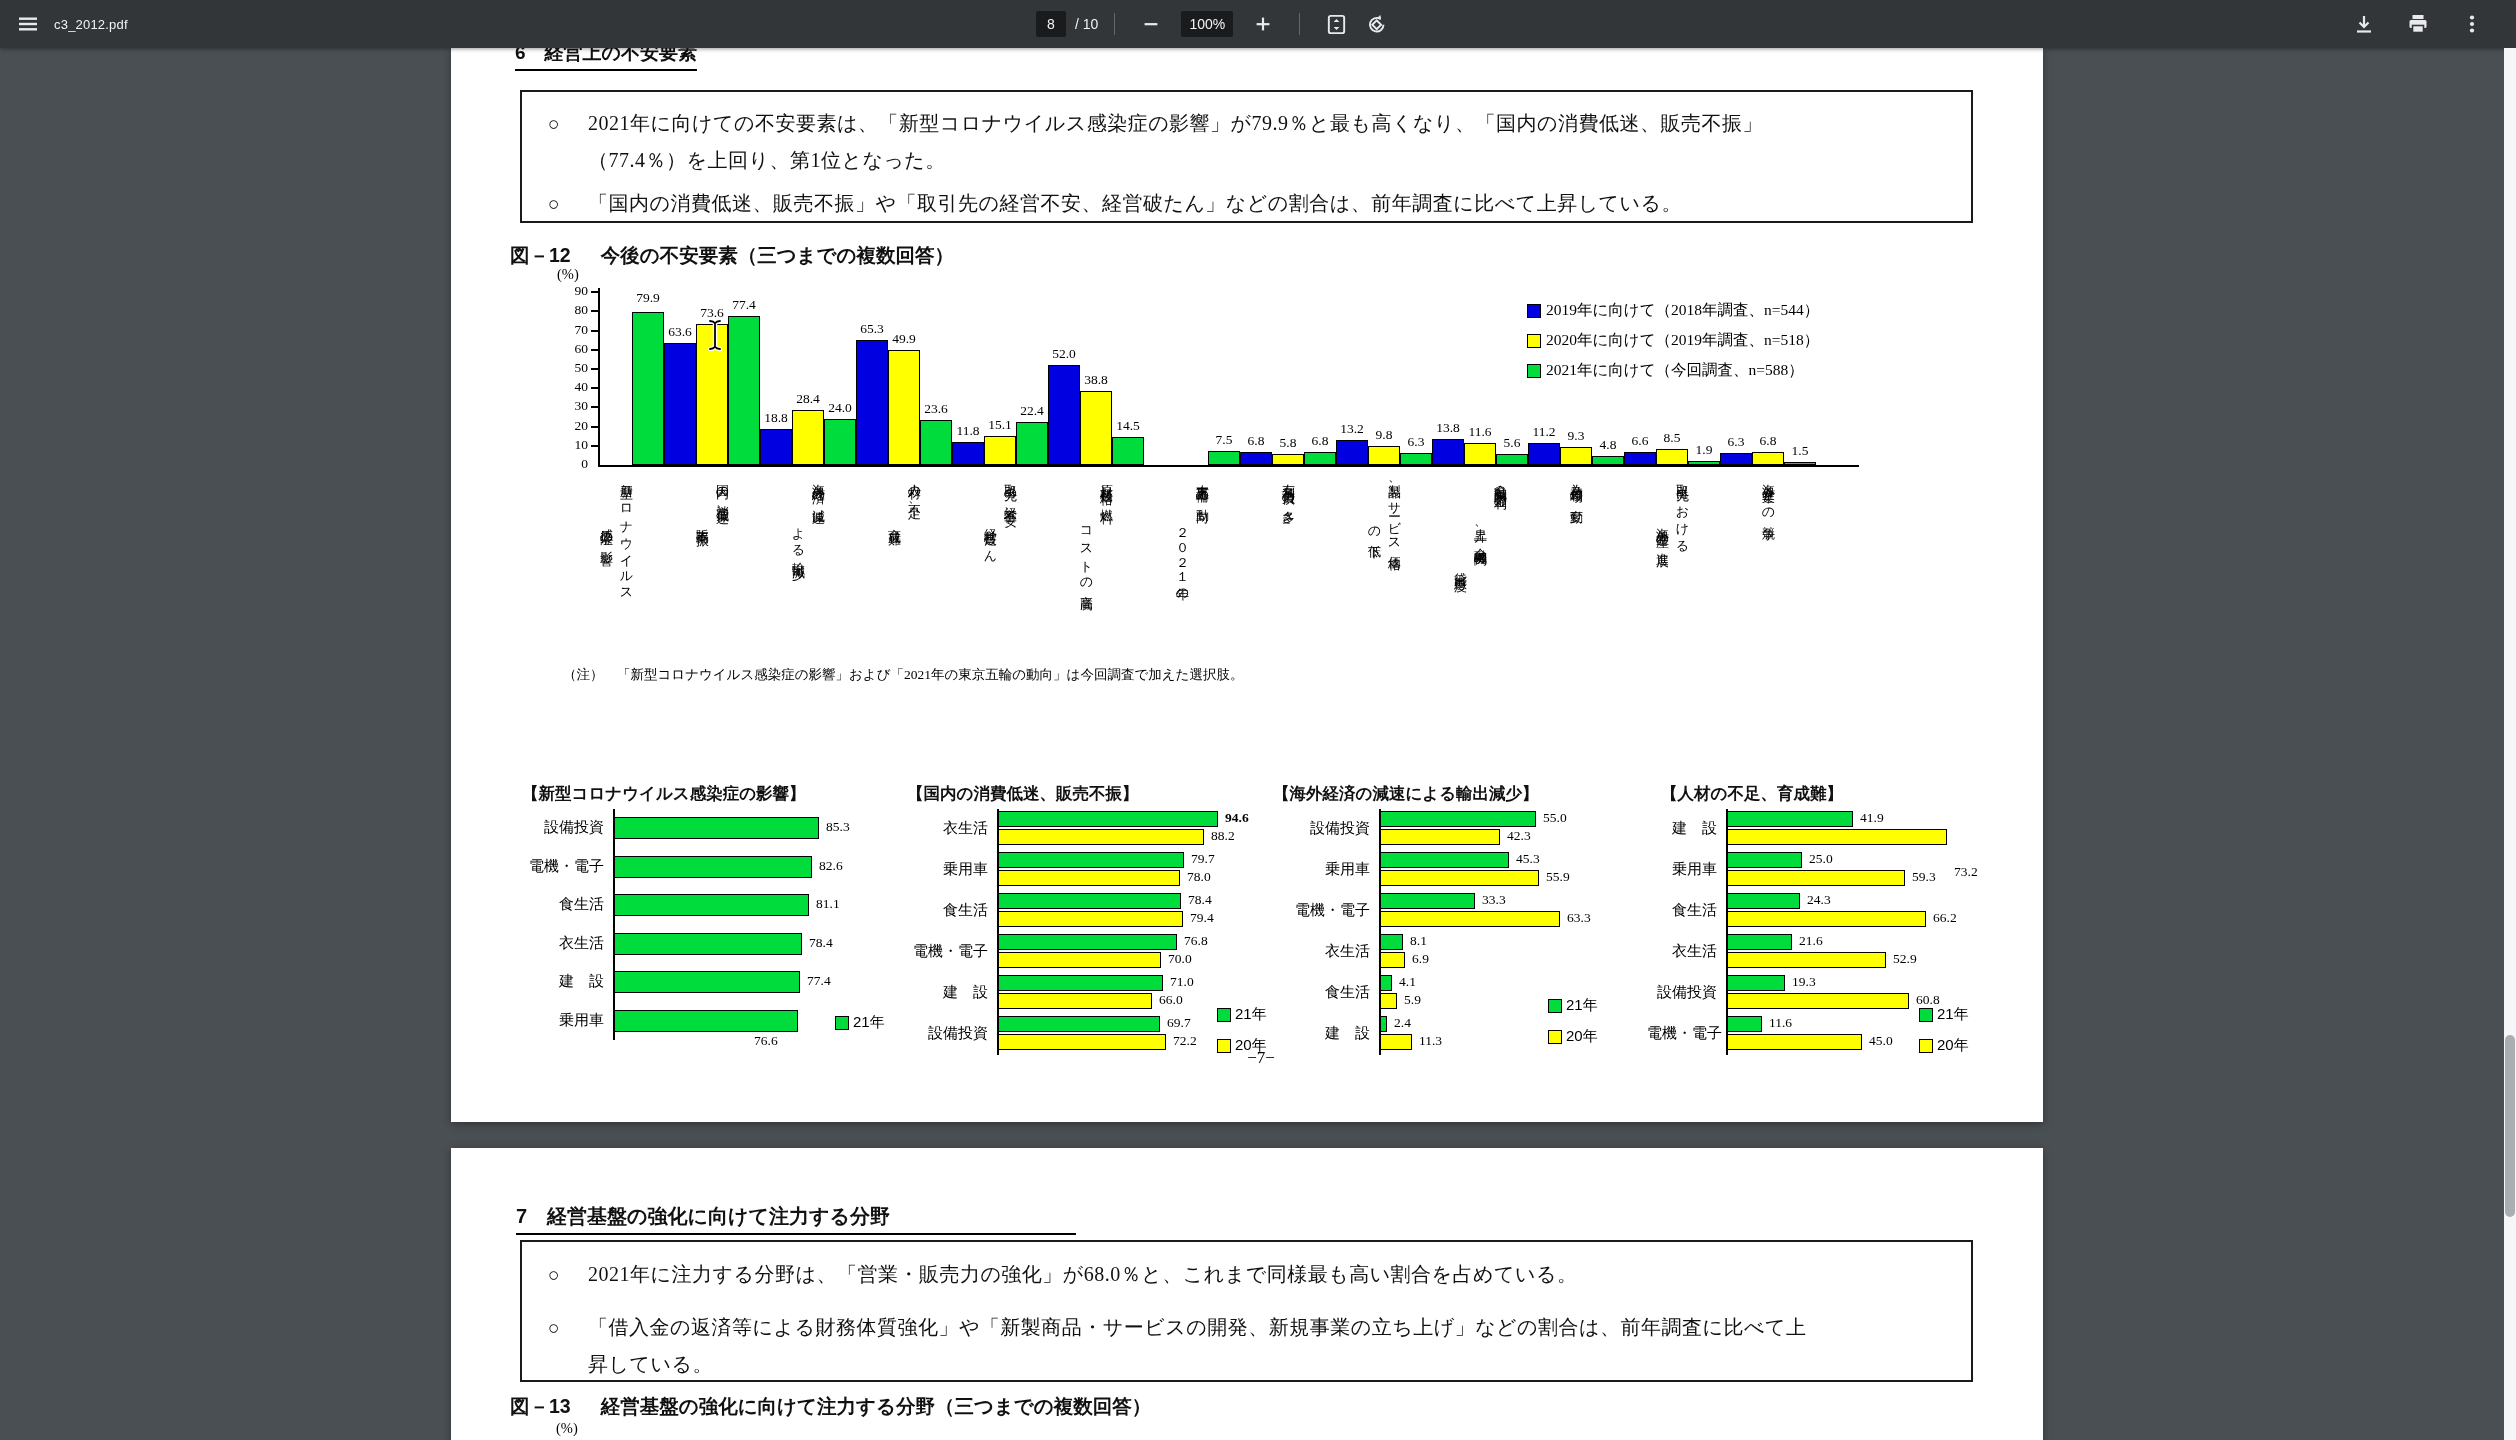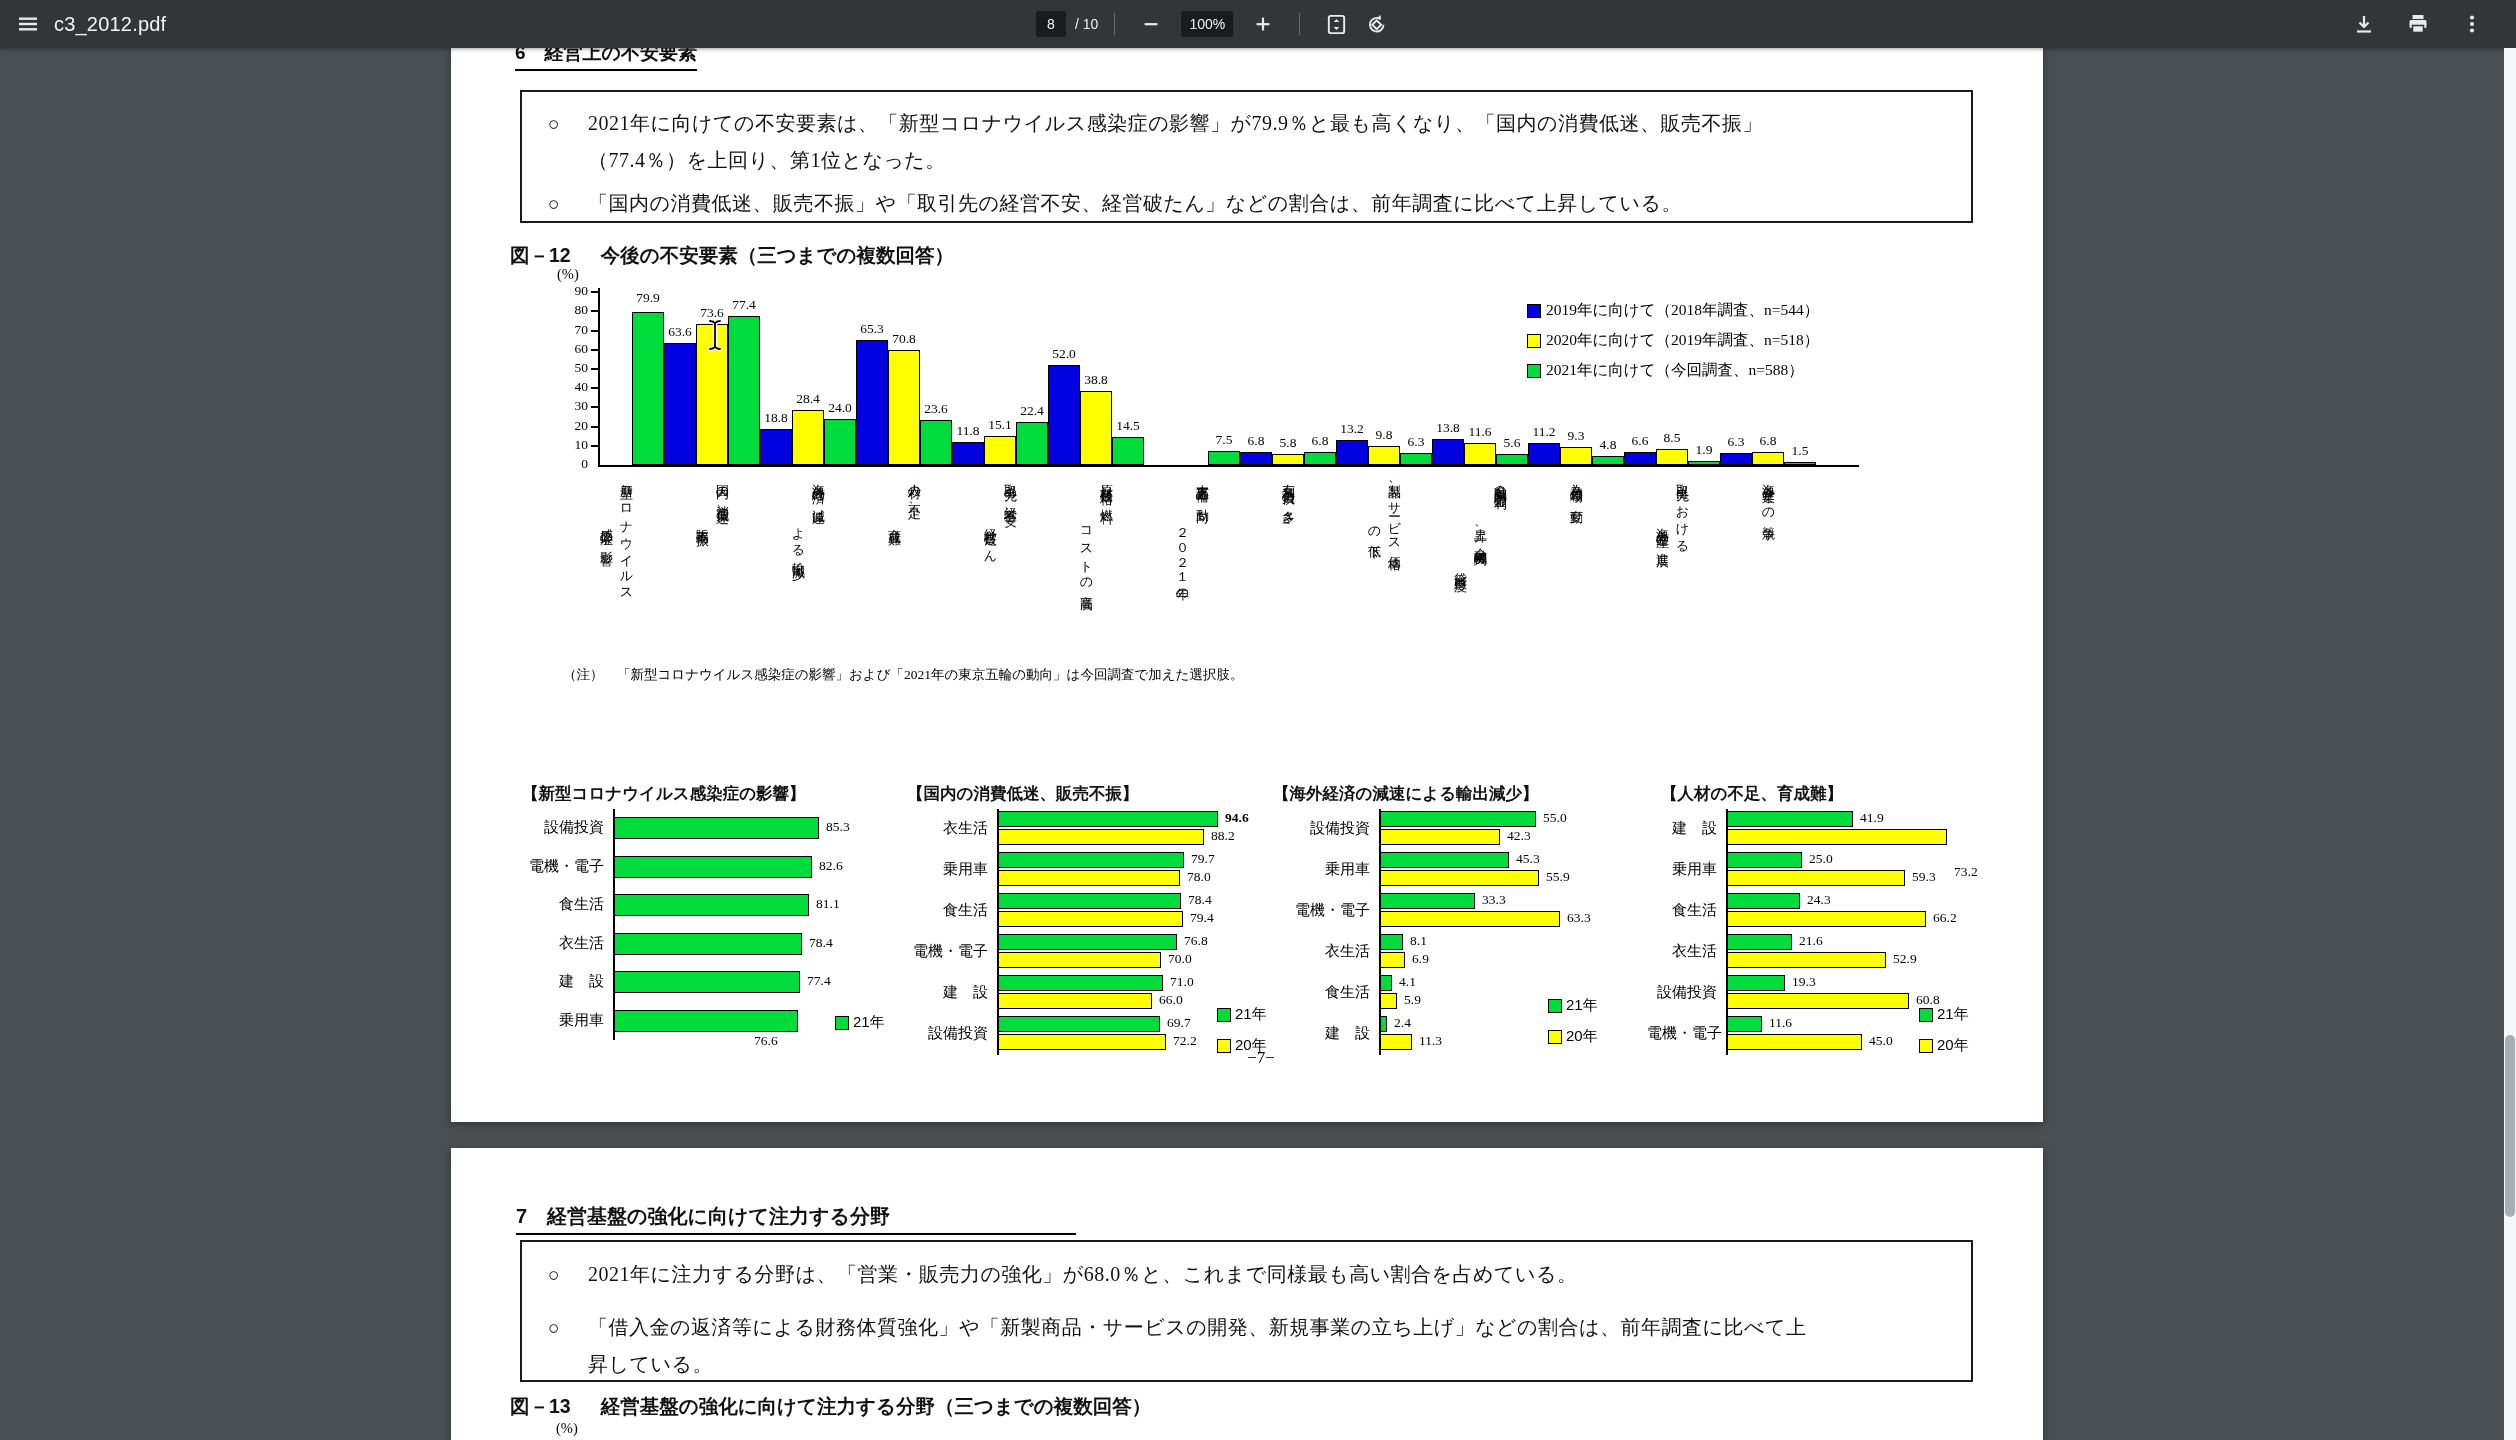--- a/index.html
+++ b/index.html
@@ -10,21 +10,21 @@
   }
   
   .toolbar{
     position:absolute;left:0;top:0;width:2516px;height:48px;
     background:#323639;z-index:50;
     box-shadow:0 1px 4px rgba(0,0,0,.4);
     display:flex;align-items:center;
   }
   .tb-left{position:absolute;left:0;top:0;height:48px;display:flex;align-items:center;}
   .tb-btn{width:40px;height:40px;border:none;background:transparent;display:flex;align-items:center;justify-content:center;padding:0;cursor:pointer;}
-  .tb-title{color:#f1f3f4;font-size:20px;margin-left:6px;letter-spacing:.2px;}
+  .tb-title{color:#f1f3f4;font-size:13px;margin-left:6px;letter-spacing:.2px;}
   .tb-center{position:absolute;left:1036px;top:0;height:48px;display:flex;align-items:center;}
   .pagebox,.zoombox{
     background:#191b1c;color:#f1f3f4;border-radius:2px;
     font-size:14px;display:flex;align-items:center;justify-content:center;
   }
   .pagebox{width:30px;height:26px;}
   .zoombox{width:52px;height:26px;margin:0 10px;}
   .tb-label{color:#f1f3f4;font-size:14px;margin-left:9px;}
   .sep{width:1px;height:22px;background:rgba(255,255,255,.25);margin:0 16px;}
   .tb-right{position:absolute;right:24px;top:0;height:48px;display:flex;align-items:center;gap:14px;}
@@ -223,21 +223,21 @@
       <div class="f12-val" style="left: 1067px; top: 376px;">11.2</div>
       <div class="f12-bar" style="left: 1173px; top: 404px; width: 32px; height: 13px; background: rgb(0, 0, 224);"></div>
       <div class="f12-val" style="left: 1163px; top: 385px;">6.6</div>
       <div class="f12-bar" style="left: 1269px; top: 405px; width: 32px; height: 12px; background: rgb(0, 0, 224);"></div>
       <div class="f12-val" style="left: 1259px; top: 386px;">6.3</div>
       <div class="f12-bar" style="left: 245px; top: 276px; width: 32px; height: 141px; background: rgb(255, 255, 0);"></div>
       <div class="f12-val" style="left: 235px; top: 257px;">73.6</div>
       <div class="f12-bar" style="left: 341px; top: 362px; width: 32px; height: 55px; background: rgb(255, 255, 0);"></div>
       <div class="f12-val" style="left: 331px; top: 343px;">28.4</div>
       <div class="f12-bar" style="left: 437px; top: 302px; width: 32px; height: 115px; background: rgb(255, 255, 0);"></div>
-      <div class="f12-val" style="left: 427px; top: 283px;">70.8</div>
+      <div class="f12-val" style="left: 427px; top: 283px;">49.9</div>
       <div class="f12-bar" style="left: 533px; top: 388px; width: 32px; height: 29px; background: rgb(255, 255, 0);"></div>
       <div class="f12-val" style="left: 523px; top: 369px;">15.1</div>
       <div class="f12-bar" style="left: 629px; top: 343px; width: 32px; height: 74px; background: rgb(255, 255, 0);"></div>
       <div class="f12-val" style="left: 619px; top: 324px;">38.8</div>
       <div class="f12-bar" style="left: 821px; top: 406px; width: 32px; height: 11px; background: rgb(255, 255, 0);"></div>
       <div class="f12-val" style="left: 811px; top: 387px;">5.8</div>
       <div class="f12-bar" style="left: 917px; top: 398px; width: 32px; height: 19px; background: rgb(255, 255, 0);"></div>
       <div class="f12-val" style="left: 907px; top: 379px;">9.8</div>
       <div class="f12-bar" style="left: 1013px; top: 395px; width: 32px; height: 22px; background: rgb(255, 255, 0);"></div>
       <div class="f12-val" style="left: 1003px; top: 376px;">11.6</div>

